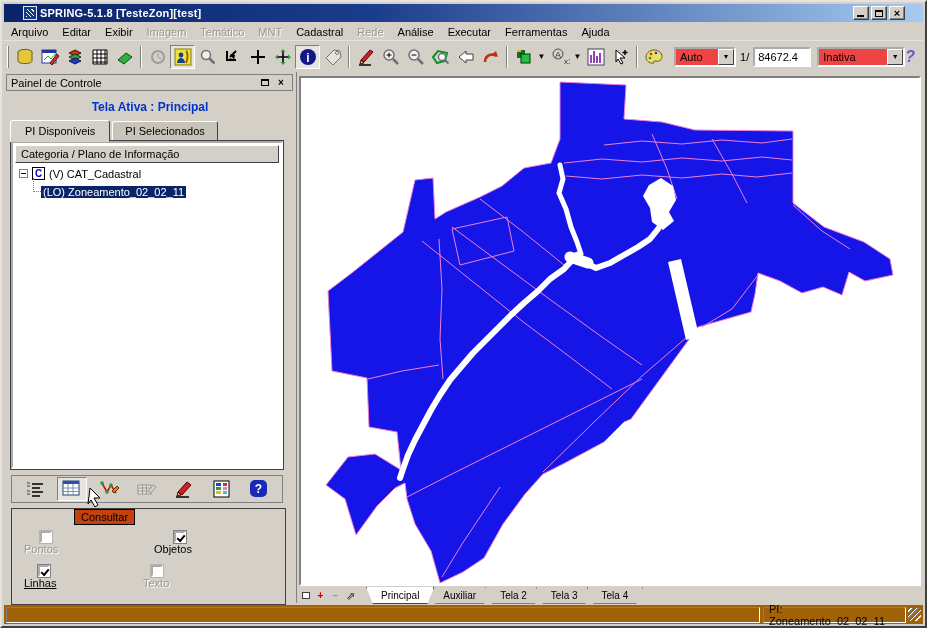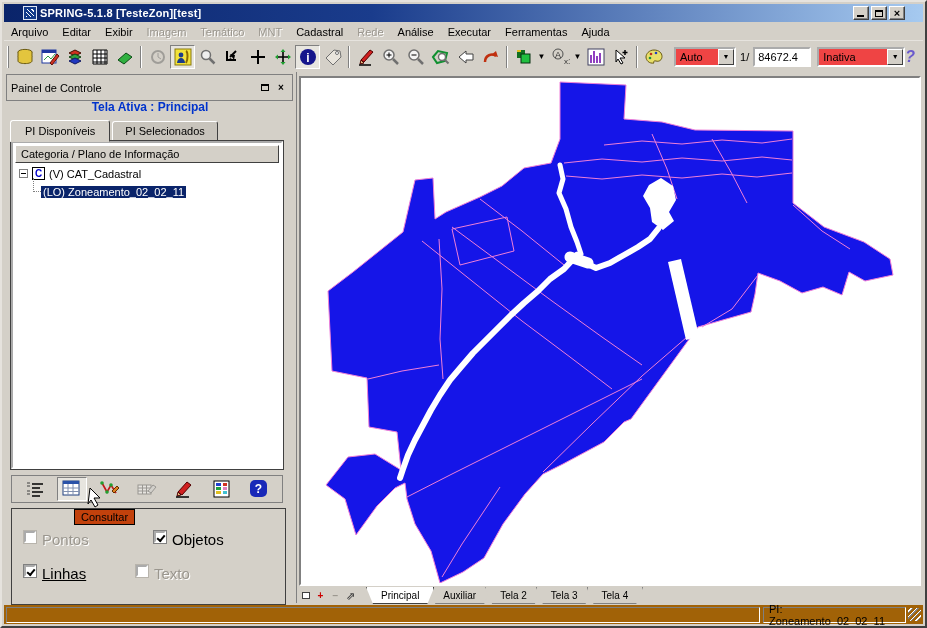--- a/index.html
+++ b/index.html
@@ -36,21 +36,21 @@
   .tb-dd{width:11px;height:24px;display:flex;align-items:center;justify-content:center;font-size:8px;color:#000;flex:0 0 auto;}
   .combo{height:20px;background:#ef4444;border:2px inset #fff;display:flex;align-items:center;position:relative;font-size:11px;flex:0 0 auto;}
   .combo .combo-text{padding:0 4px;flex:1;}
   .combo .combo-btn{width:16px;height:16px;background:#d4d0c8;border:1px solid;border-color:#fff #404040 #404040 #fff;
     display:flex;align-items:center;justify-content:center;font-size:7px;}
   .scale-label{font-size:11px;margin:0 4px;flex:0 0 auto;}
   .field{height:20px;width:58px;background:#fff;border:2px inset #fff;font-size:11px;display:flex;align-items:center;padding:0 3px;flex:0 0 auto;}
   .tb-help{margin-left:auto;margin-right:8px;font-size:16px;font-weight:bold;color:#6a5acd;font-style:italic;flex:0 0 auto;}
   
   .panel{position:absolute;left:2px;top:70px;width:293px;bottom:23px;background:#d4d0c8;border-right:1px solid #808080;}
-  .panel-header{position:absolute;left:2px;top:2px;right:3px;height:27px;border:1px solid #808080;
+  .panel-header{position:absolute;left:2px;top:2px;right:3px;height:17px;border:1px solid #808080;
     display:flex;align-items:center;font-size:11px;padding:4px 4px;background:#d4d0c8;}
   .panel-header .ph-title{flex:1;}
   .ph-btn{width:14px;height:13px;margin-left:2px;display:flex;align-items:center;justify-content:center;font-size:10px;font-weight:bold;}
   .ph-btn .float-glyph{width:8px;height:7px;border:1px solid #000;border-top-width:2px;}
   .active-screen{position:absolute;left:0;top:28px;width:100%;text-align:center;
     color:#0033cc;font-weight:bold;font-size:12px;}
   .pi-tabs{position:absolute;left:6px;top:48px;height:21px;display:flex;align-items:flex-end;}
   .pi-tab{font-size:11px;padding:3px 12px;border:1px solid;border-color:#fff #404040 transparent #fff;
     background:#d4d0c8;border-radius:3px 3px 0 0;margin-right:2px;}
   .pi-tab.active{padding:4px 14px;position:relative;top:1px;z-index:2;}
@@ -72,21 +72,21 @@
   .tree-label.selected{background:#0a246a;color:#fff;padding:0 2px;}
   .panel-tools{position:absolute;left:7px;top:403px;width:272px;height:28px;border:1px solid #808080;
     display:flex;align-items:center;justify-content:space-around;padding:0 4px;}
   .pt-btn{width:30px;height:24px;display:flex;align-items:center;justify-content:center;border:1px solid transparent;}
   .pt-btn.pressed{border-color:#808080 #fff #fff #808080;background:#e7e5df;}
   .pt-btn.disabled svg{filter:grayscale(1);opacity:.45;}
   .tooltip{position:absolute;left:70px;top:437px;background:#c2410c;border:1px solid #000;
     font-size:11px;padding:1px 6px;z-index:6;}
   .cursor-overlay{position:absolute;left:82px;top:415px;z-index:7;}
   .groupbox{position:absolute;left:7px;top:436px;width:275px;height:97px;border:1px solid #404040;}
-  .checkbox-row{position:absolute;display:flex;align-items:flex-start;font-size:15px;}
+  .checkbox-row{position:absolute;display:flex;align-items:flex-end;font-size:11px;flex-direction:column;}
   .cb-box{width:12px;height:12px;background:#fff;border:2px inset #fff;outline:1px solid #808080;
     margin-right:6px;position:relative;flex:0 0 auto;}
   .cb-box.checked::after{content:"";position:absolute;left:1px;top:2px;width:6px;height:3px;
     border-left:2px solid #000;border-bottom:2px solid #000;transform:rotate(-50deg);}
   .checkbox-row.disabled{color:#9a968e;text-shadow:1px 1px 0 #fff;}
   .checkbox-row.disabled .cb-box{outline-color:#b8b4ac;}
   
   .map-frame{position:absolute;left:297px;top:74px;width:622px;height:510px;
     border:2px solid;border-color:#808080 #fff #fff #808080;background:#fff;padding:1px;}
   .map-canvas{display:block;width:616px;height:504px;background:#fff;}
@@ -416,21 +416,21 @@
         <span>Pontos</span>
       </div>
       <div class="checkbox-row" style="left:142px;top:22px;">
         <span class="cb-box checked"></span>
         <span>Objetos</span>
       </div>
       <div class="checkbox-row" style="left:12px;top:56px;text-decoration:underline;">
         <span class="cb-box checked"></span>
         <span>Linhas</span>
       </div>
-      <div class="checkbox-row disabled" style="left:124px;top:56px;">
+      <div class="checkbox-row disabled" style="left:131px;top:56px;">
         <span class="cb-box"></span>
         <span>Texto</span>
       </div>
     </div>
   </div>
 
   <div class="map-frame">
     <svg class="map-canvas" viewBox="0 0 616 504">
       <g>
         <path fill="#1515e8" stroke="#ef7fd8" stroke-width="1" d="M258,3 L324,6 L322,40 L360,43 L393,51 L491,52 L491,124 L522,148 L562,163 L588,180 L591,196 L563,202 L547,193 L540,216 L521,208 L500,214 L478,202 L456,194 L453,215 L449,233 L396,248 L329,340 L322,343 L302,363 L261,385 L241,395 L223,415 L201,445 L182,479 L161,493 L138,504 L129,472 L113,445 L105,420 L103,404 L93,409 L75,427 L54,456 L43,420 L24,406 L46,378 L73,375 L99,391 L95,353 L67,348 L65,299 L30,292 L26,212 L51,193 L101,153 L113,101 L131,99 L133,140 L144,133 L178,118 L200,107 L222,89 L249,84 L258,60 Z"></path>

